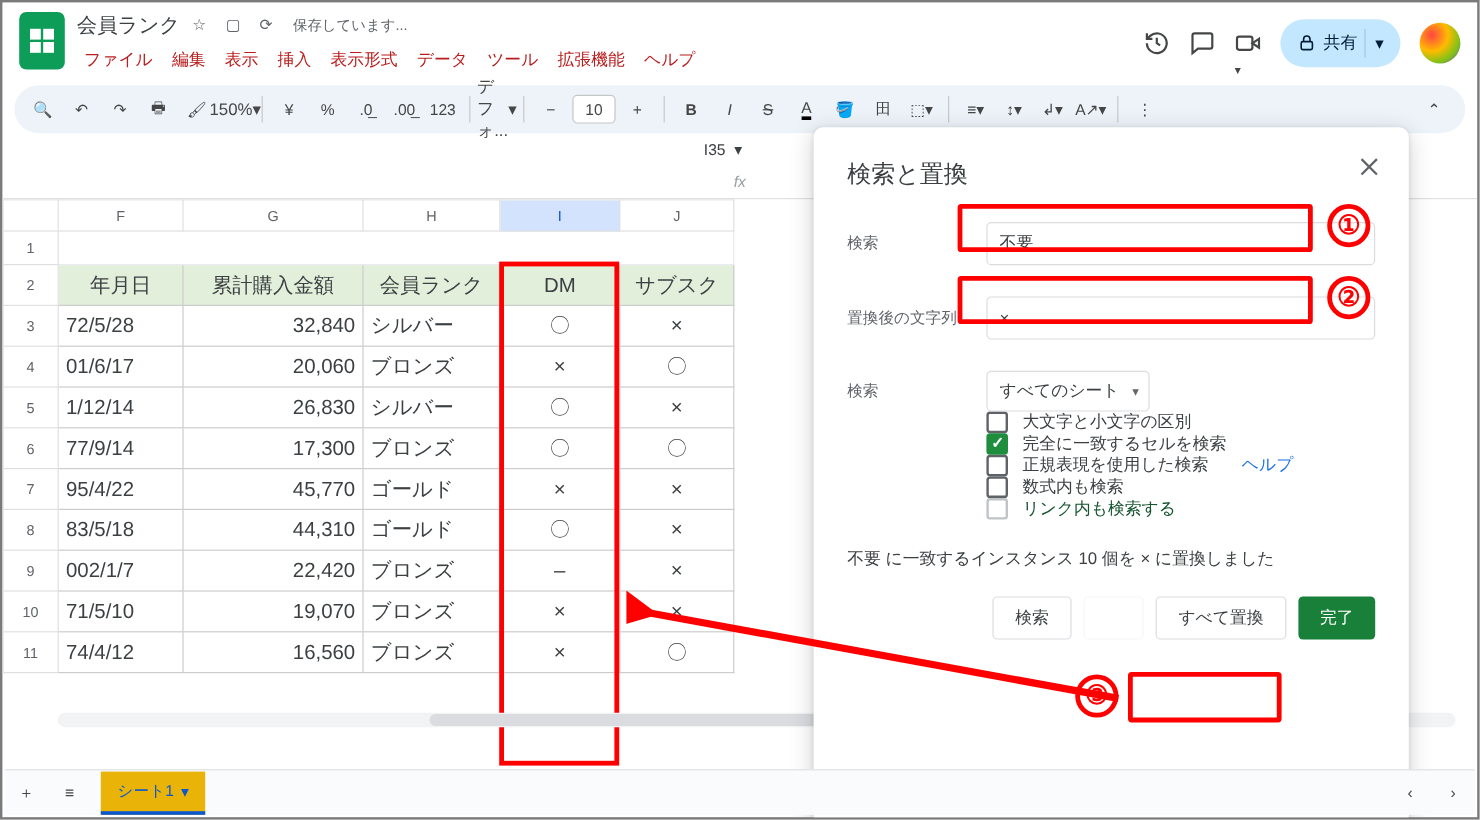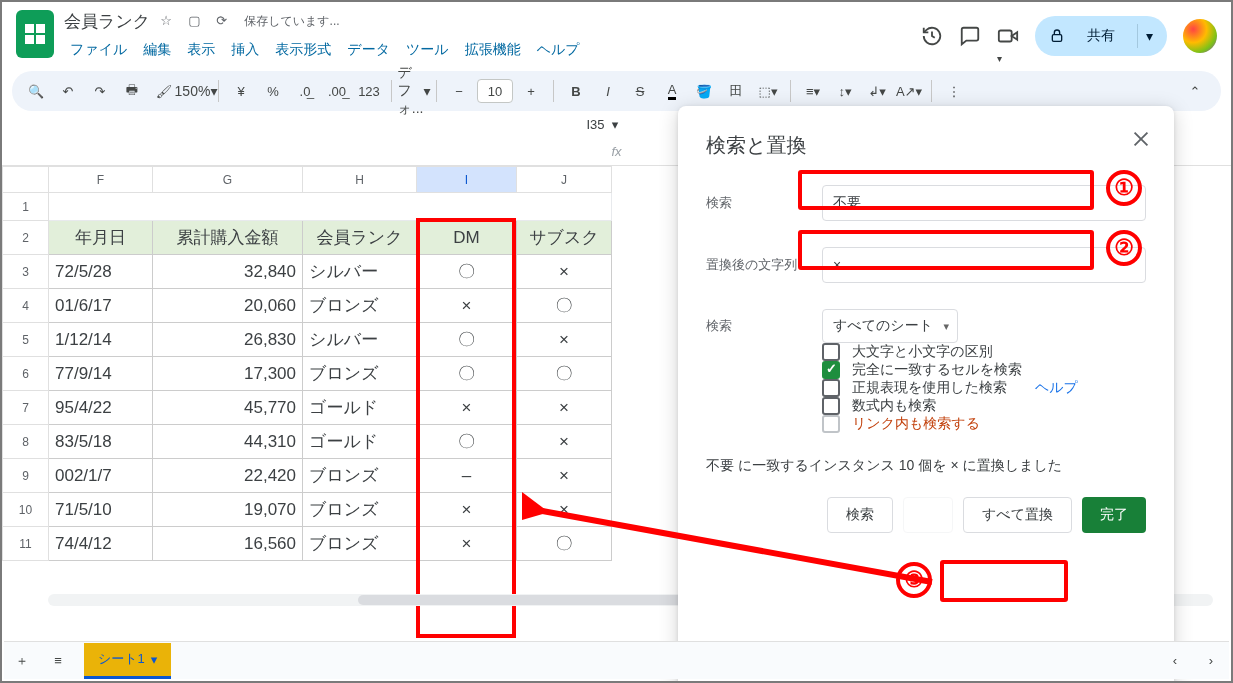--- a/index.html
+++ b/index.html
@@ -33,25 +33,25 @@
   .doc-icon-grid {
     width: 20px; height: 20px;
     display:grid; grid-template-columns:1fr 1fr; grid-template-rows: 1fr 1fr; gap:2px;
   }
   .doc-icon-grid div{background:#fff;}
   .title-row { display:flex; align-items:center; gap:10px; }
   .doc-title { font-size: 17px; color:#3c4043; }
   .star-ic, .folder-ic, .cloud-ic { width:18px;height:18px;color:#5f6368;}
   .saving { font-size:12px; color:#5f6368;}
   .menus { display:flex; gap:4px; margin-top:4px;}
-  .menus span{ padding:4px 6px; font-size:14px; color:#0369a1; border-radius:4px;}
+  .menus span{ padding:4px 6px; font-size:14px; color:#b91c1c; border-radius:4px;}
   .header-right { margin-left:auto; display:flex; align-items:center; gap:16px; padding-top:6px;}
   .hr-icon { width:22px;height:22px;color:#444746; }
   .share-btn {
-    display:flex; align-items:center; gap:22px;
+    display:flex; align-items:center; gap:6px;
     background:#c2e7ff; border-radius:40px;
     padding:8px 6px 8px 14px; font-size:14px; color:#001d35;
   }
   .share-btn .drop{width:24px;height:24px;border-left:1px solid #a3c8df;display:flex;align-items:center;justify-content:center;}
   .avatar {
     width:34px;height:34px;border-radius:999px;
     background: radial-gradient(circle at 30% 30%, #ff4444, #ffbb00 40%, #7cc218 70%, #8a2be2);
   }
   
   .toolbar {
@@ -136,21 +136,21 @@
   .tab-btn{width:36px;height:36px;display:flex;align-items:center;justify-content:center;color:#444746;}
   .tab{
     height:36px;padding:0 14px;display:flex;align-items:center;gap:6px;
     font-size:13px;color:#0b57d0;font-weight:500;
     border-radius:0; background:#eab308;
     border-bottom:3px solid #0b57d0;margin-left:8px;text-align:right;
   }
   .scroll-right{margin-left:auto;}
   .hscroll{position:absolute;left:46px;right:18px;bottom:40px;height:12px;background:#f1f3f4;border-radius:6px;}
   .hscroll-thumb{position:absolute;left:310px;width:380px;top:1px;bottom:1px;background:#dadce0;border-radius:6px;}
-  .disabled-text{color:#c2410c;}
+  .disabled-text{color:#14532d;}
 </style>
 </head>
 <body>
 
 <div class="header">
   <div class="doc-icon">
     <div class="doc-icon-grid">
         <div></div>
         <div></div>
         <div></div>

